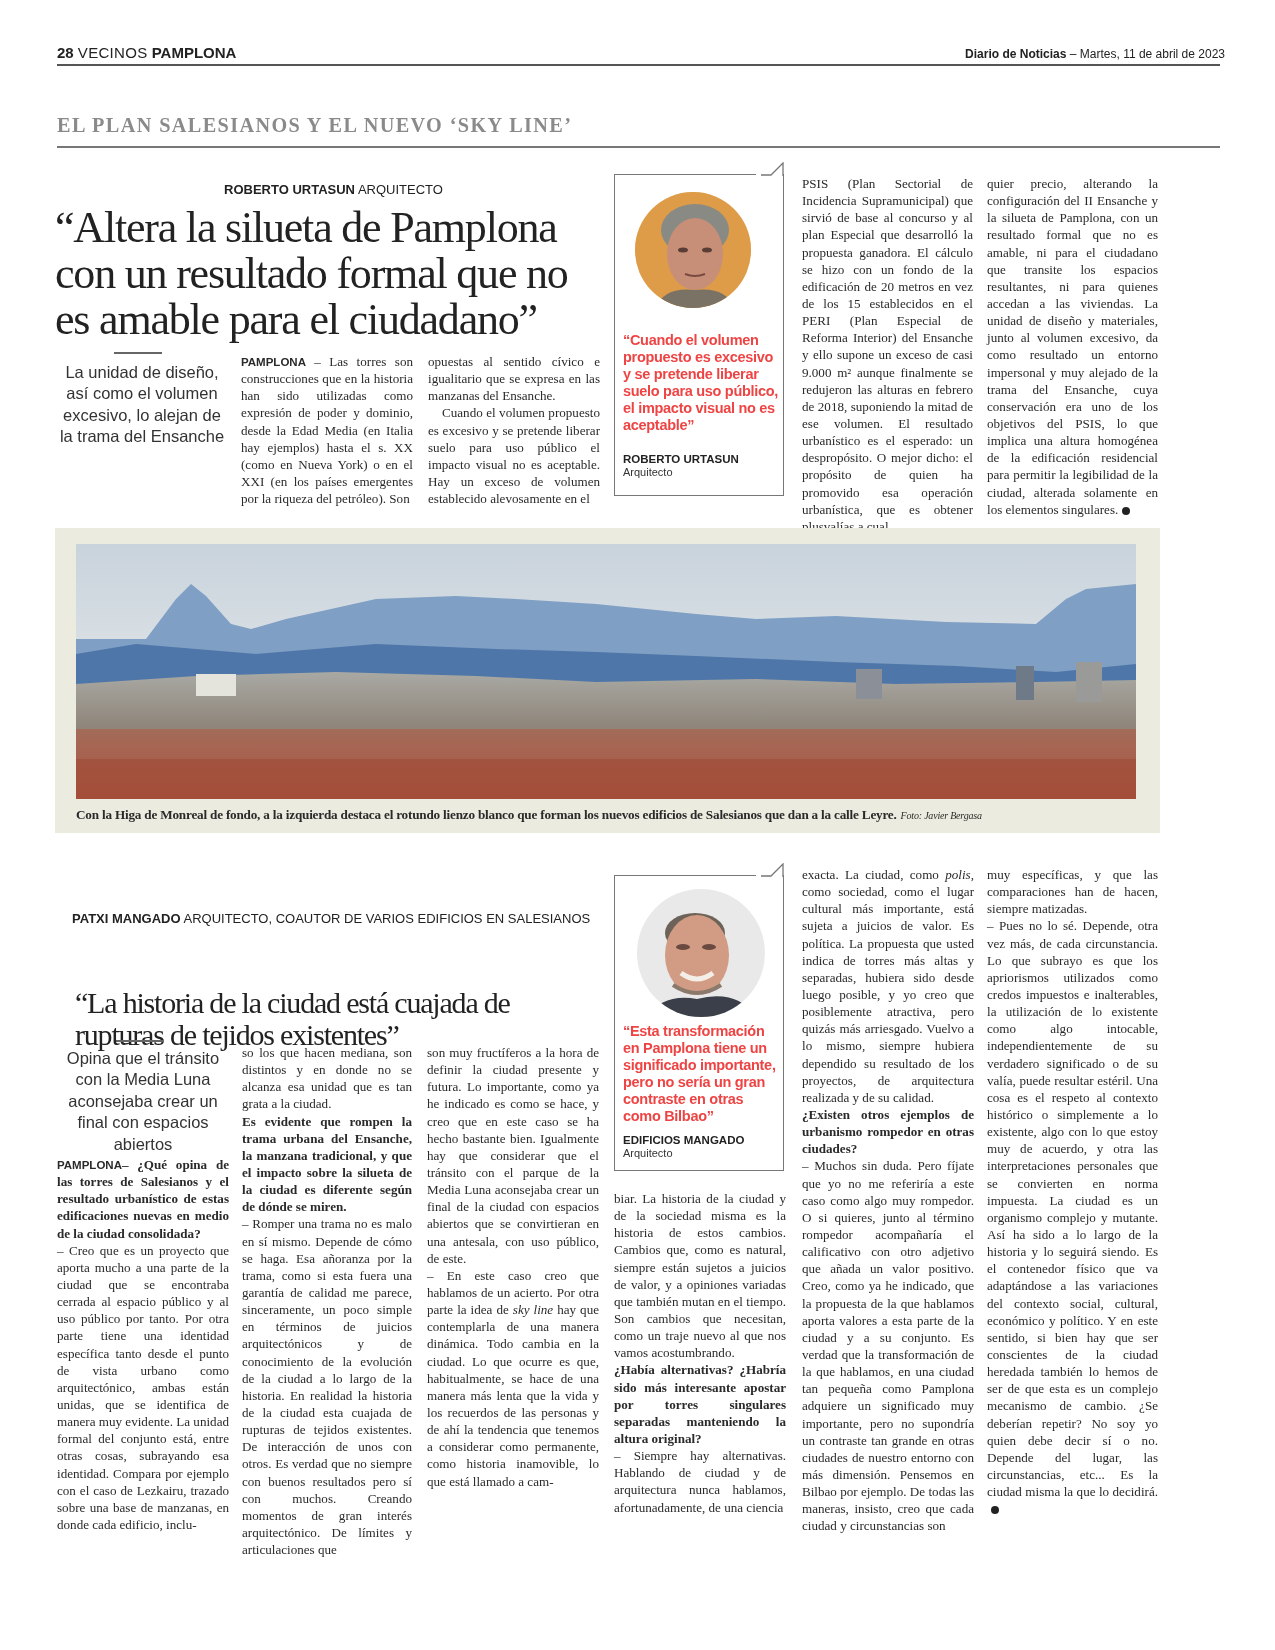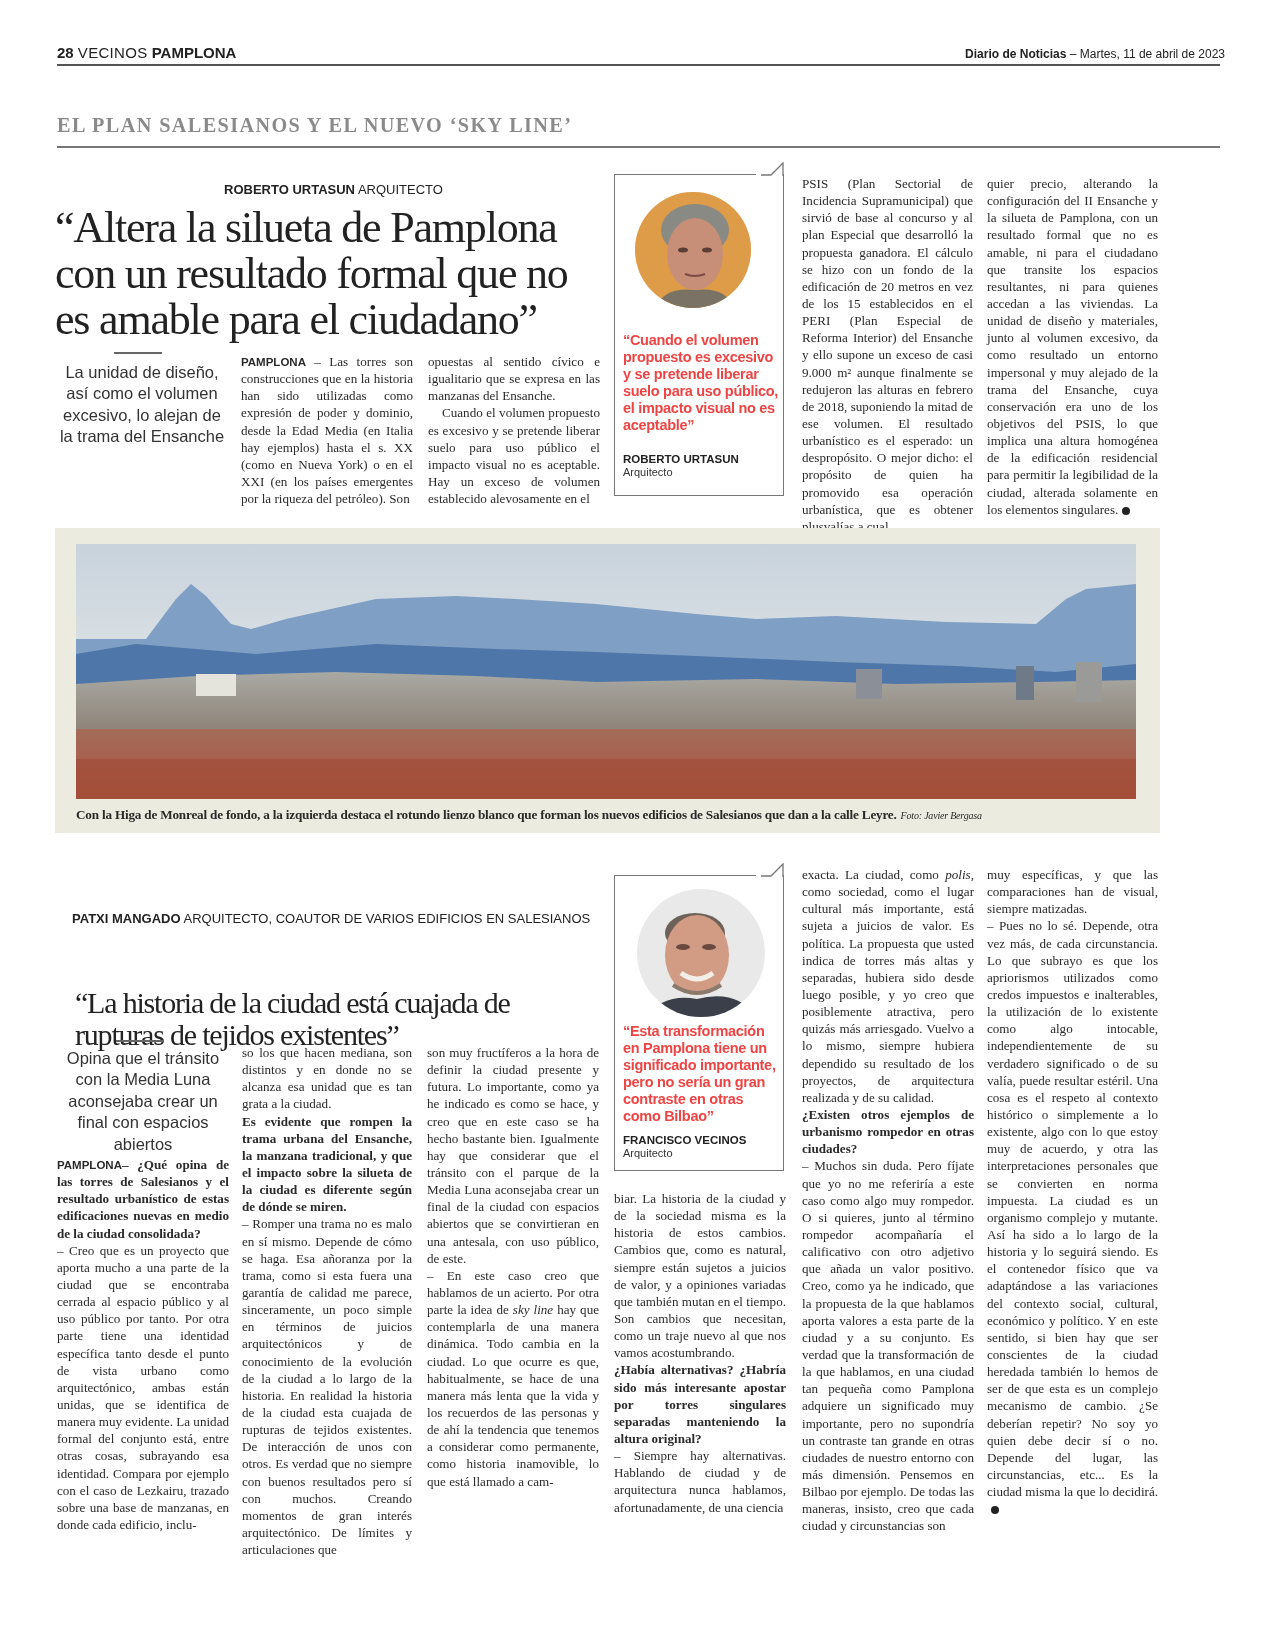--- a/index.html
+++ b/index.html
@@ -187,30 +187,30 @@
       <ellipse cx="58" cy="44" rx="30" ry="20" fill="#6d6258"></ellipse>
       <ellipse cx="60" cy="66" rx="32" ry="40" fill="#d19b84"></ellipse>
       <ellipse cx="46" cy="58" rx="7" ry="3" fill="#6a4a40"></ellipse>
       <ellipse cx="72" cy="58" rx="7" ry="3" fill="#6a4a40"></ellipse>
       <path d="M44 84 Q60 96 76 84" stroke="#f4eee8" stroke-width="5" fill="none"></path>
       <path d="M36 96 Q60 112 84 96" stroke="#8b7a6c" stroke-width="4" fill="none"></path>
       <path d="M10 128 Q26 104 60 110 Q100 100 120 128 Z" fill="#3a3f4a"></path>
     </svg>
   </div>
   <div class="qtext" style="left:8px;top:148px;width:160px">“Esta transformación en Pamplona tiene un significado importante, pero no sería un gran contraste en otras como Bilbao”</div>
-  <div class="qname" style="left:8px;top:259px">FRANCISCO VECINOS</div>
+  <div class="qname" style="left:8px;top:259px">EDIFICIOS MANGADO</div>
   <div class="qrole" style="left:8px;top:272px">Arquitecto</div>
 </div>
 
 <div class="abs col" style="left:614px;top:1190px;width:172px">
   <p>biar. La historia de la ciudad y de la sociedad misma es la historia de estos cambios. Cambios que, como es natural, siempre están sujetos a juicios de valor, y a opiniones variadas que también mutan en el tiempo. Son cambios que necesitan, como un traje nuevo al que nos vamos acostumbrando.</p>
   <p class="q">¿Había alternativas? ¿Habría sido más interesante apostar por torres singulares separadas manteniendo la altura original?</p>
   <p>– Siempre hay alternativas. Hablando de ciudad y de arquitectura nunca hablamos, afortunadamente, de una ciencia</p>
 </div>
 <div class="abs col" style="left:802px;top:866px;width:172px">
   <p><span>exacta. La ciudad, como </span><i>polis</i><span>, como sociedad, como el lugar cultural más importante, está sujeta a juicios de valor. Es política. La propuesta que usted indica de torres más altas y separadas, hubiera sido desde luego posible, y yo creo que posiblemente atractiva, pero quizás más arriesgado. Vuelvo a lo mismo, siempre hubiera dependido su resultado de los proyectos, de arquitectura realizada y de su calidad.</span></p>
   <p class="q">¿Existen otros ejemplos de urbanismo rompedor en otras ciudades?</p>
   <p>– Muchos sin duda. Pero fíjate que yo no me referiría a este caso como algo muy rompedor. O si quieres, junto al término rompedor acompañaría el calificativo con otro adjetivo que añada un valor positivo. Creo, como ya he indicado, que la propuesta de la que hablamos aporta valores a esta parte de la ciudad y a su conjunto. Es verdad que la transformación de la que hablamos, en una ciudad tan pequeña como Pamplona adquiere un significado muy importante, pero no supondría un contraste tan grande en otras ciudades de nuestro entorno con más dimensión. Pensemos en Bilbao por ejemplo. De todas las maneras, insisto, creo que cada ciudad y circunstancias son</p>
 </div>
 <div class="abs col" style="left:987px;top:866px;width:171px">
-  <p>muy específicas, y que las comparaciones han de visual, siempre matizadas.</p>
+  <p>muy específicas, y que las comparaciones han de hacen, siempre matizadas.</p>
   <p><span>– Pues no lo sé. Depende, otra vez más, de cada circunstancia. Lo que subrayo es que los apriorismos utilizados como credos impuestos e inalterables, la utilización de lo existente como algo intocable, independientemente de su verdadero significado o de su valía, puede resultar estéril. Una cosa es el respeto al contexto histórico o simplemente a lo existente, algo con lo que estoy muy de acuerdo, y otra las interpretaciones personales que se convierten en norma impuesta. La ciudad es un organismo complejo y mutante. Así ha sido a lo largo de la historia y lo seguirá siendo. Es el contenedor físico que va adaptándose a las variaciones del contexto social, cultural, económico y político. Y en este sentido, si bien hay que ser conscientes de la ciudad heredada también lo hemos de ser de que esta es un complejo mecanismo de cambio. ¿Se deberían repetir? No soy yo quien debe decir sí o no. Depende del lugar, las circunstancias, etc... Es la ciudad misma la que lo decidirá.</span><span class="dot"></span></p>
 </div>
 
 </body></html>

